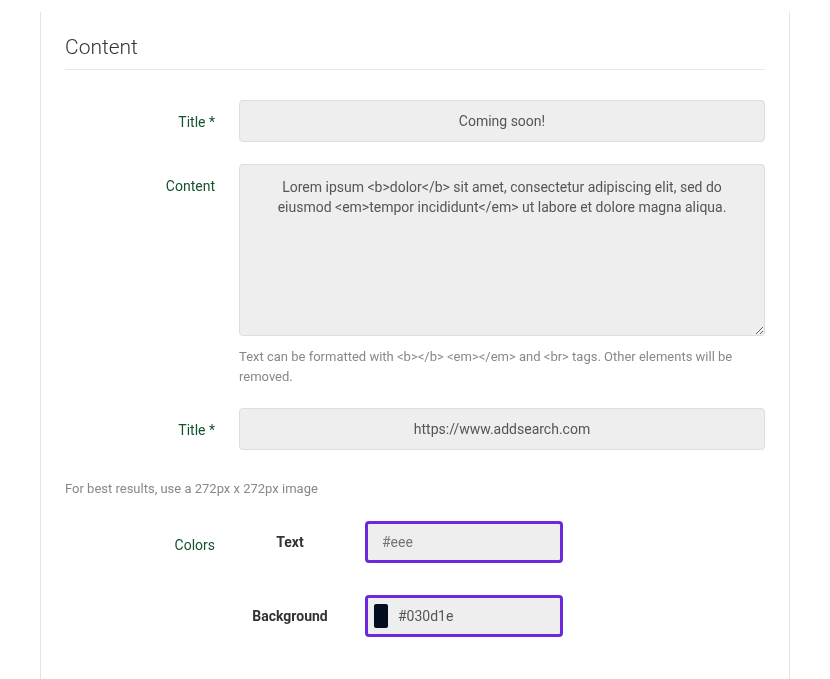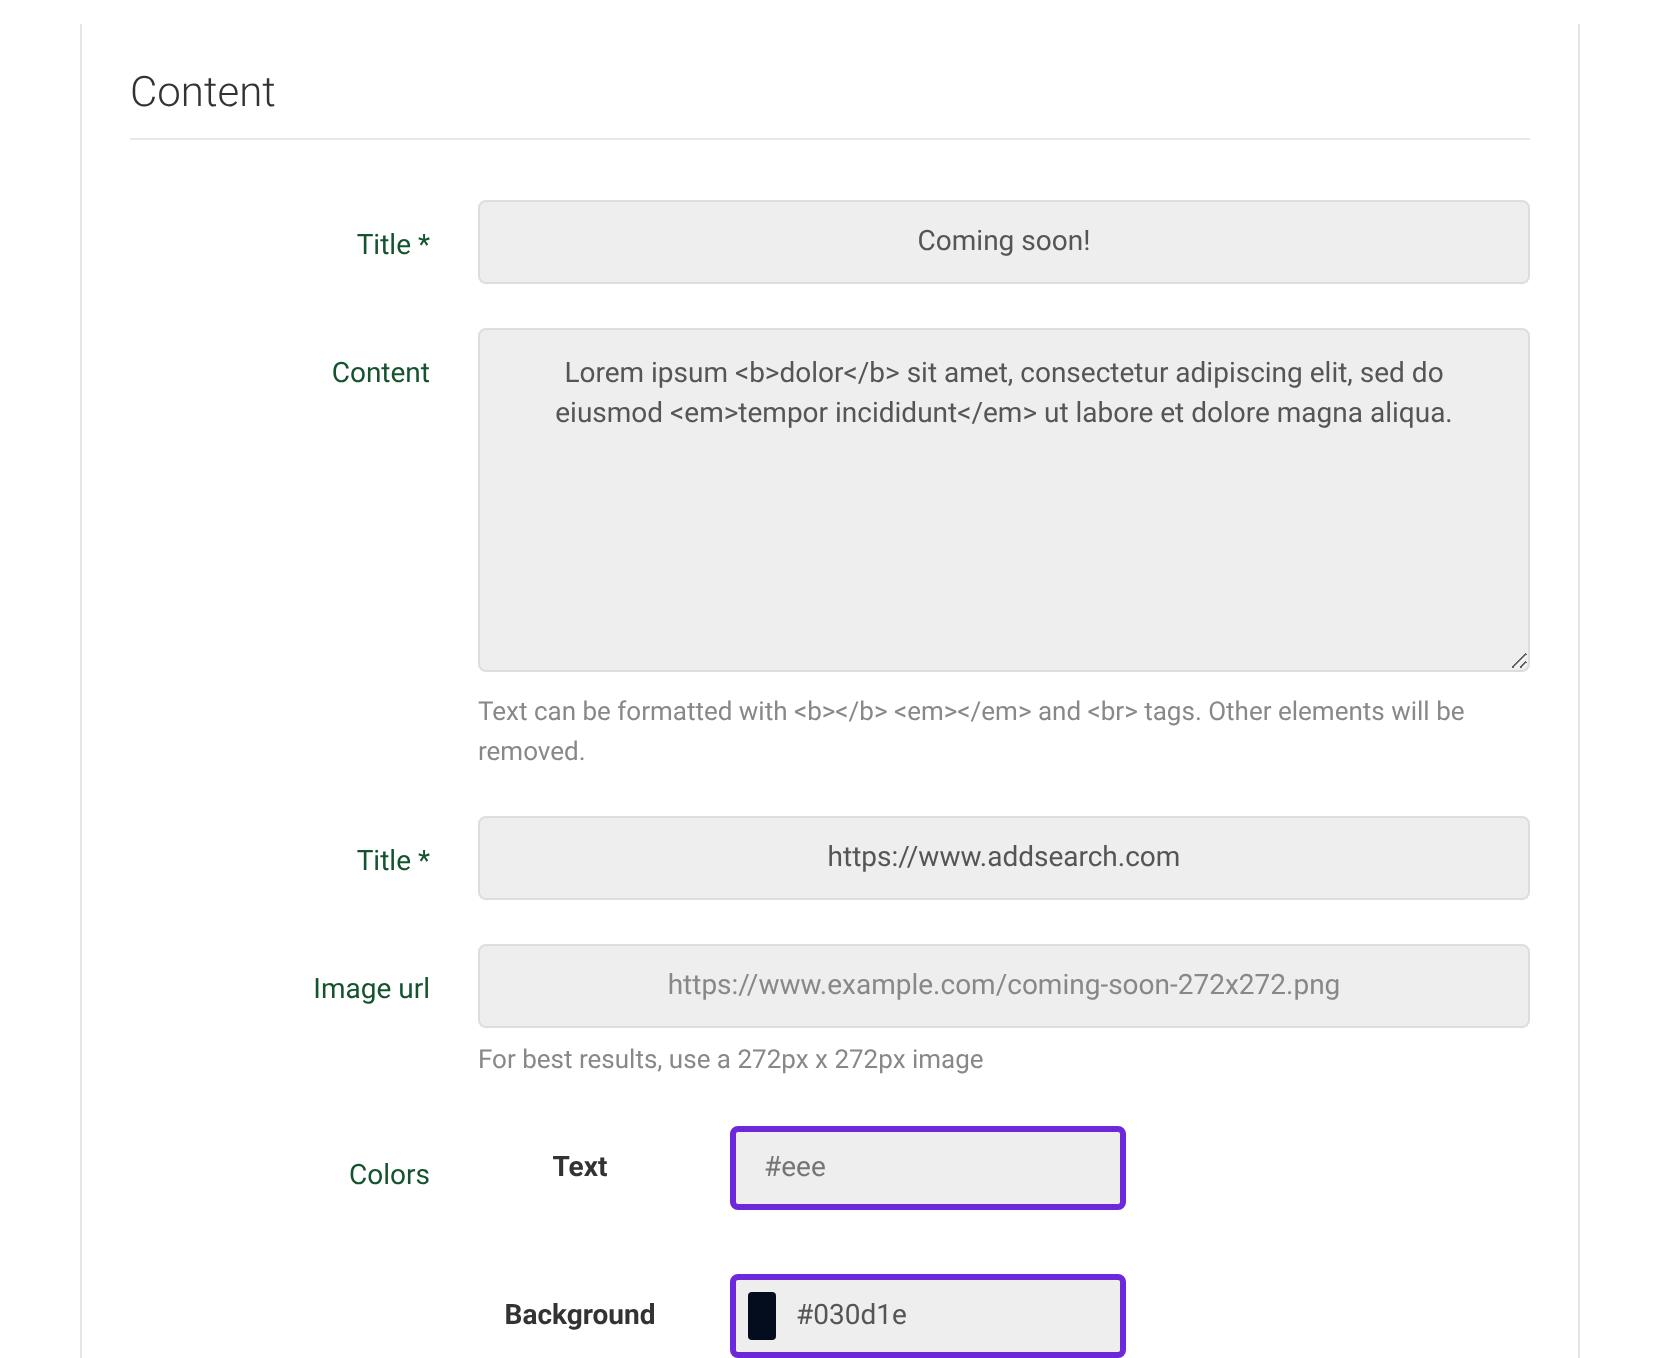--- a/index.html
+++ b/index.html
@@ -148,25 +148,21 @@
   <div class="form-row">
     <div class="label-col">
       <label>Title *</label>
     </div>
     <div class="input-col">
       <input type="text" class="text-input" value="https://www.addsearch.com" style="">
     </div>
   </div>
 
   <div class="form-row">
-    <div class="label-col">
-      <label>Image url</label>
-    </div>
     <div class="input-col">
-      <input type="text" class="text-input" placeholder="https://www.example.com/coming-soon-272x272.png" style="">
       <div class="help-text">For best results, use a 272px x 272px image</div>
     </div>
   </div>
 
   <div class="form-row colors-section">
     <div class="label-col">
       <label>Colors</label>
     </div>
     <div class="input-col">
 

